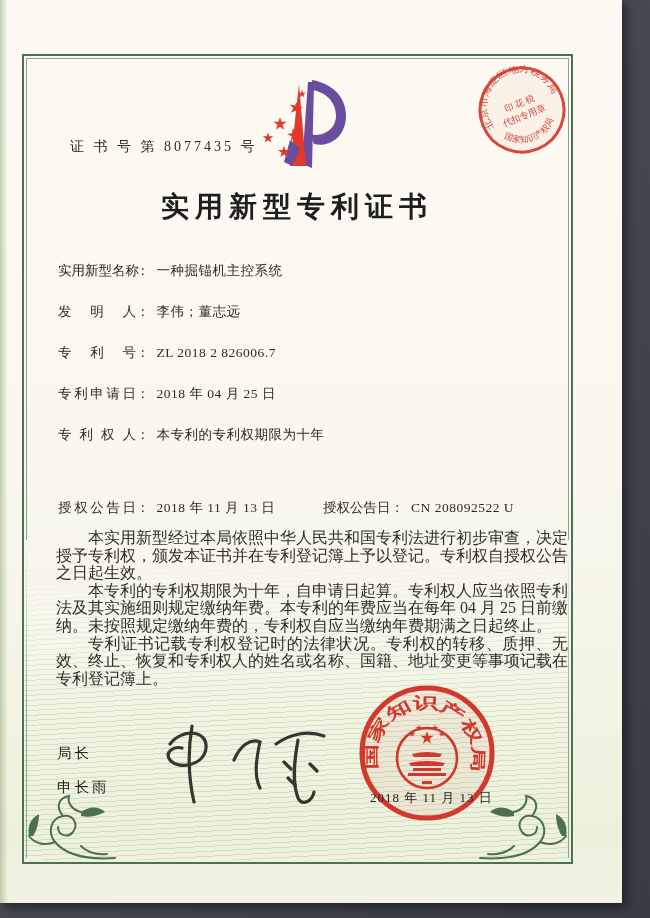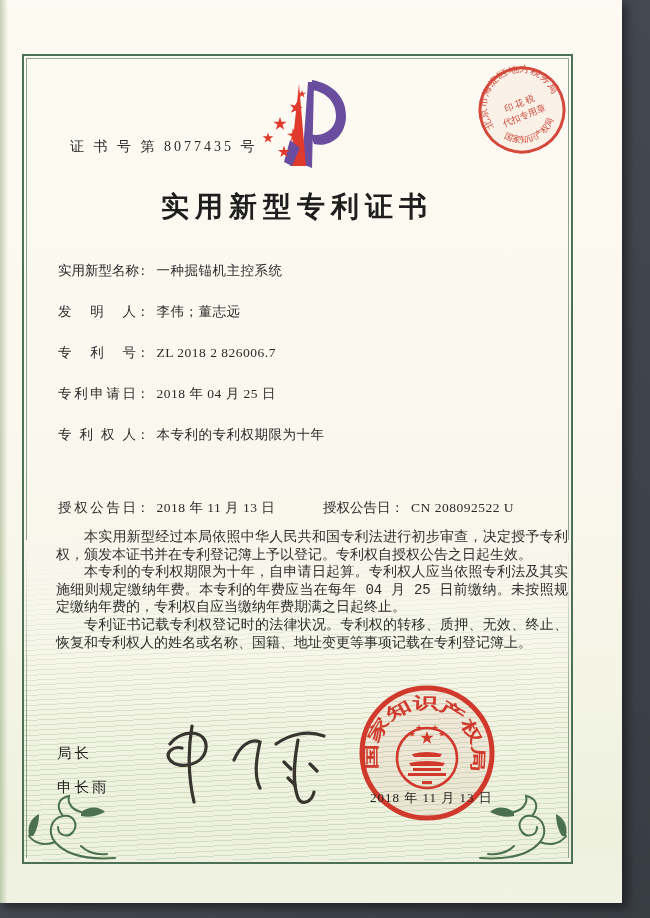--- a/index.html
+++ b/index.html
@@ -18,22 +18,22 @@
           repeating-linear-gradient(177deg,rgba(105,158,85,.22) 0 1px,rgba(105,158,85,0) 1px 5px);}
   .cert-no{position:absolute;left:70px;top:94px;font-size:14px;letter-spacing:3px;color:#2b2b2b;margin-top:44px;}
   .title{position:absolute;left:0;top:188px;width:594px;text-align:center;font-size:28px;font-weight:bold;
          letter-spacing:6px;color:#1e1e1e;}
   .logo{position:absolute;left:250px;top:78px;}
   .row{position:absolute;left:58px;width:500px;font-size:13.5px;color:#2b2b2b;white-space:nowrap;}
   .f-label{display:inline-block;width:78px;text-align:justify;text-align-last:justify;vertical-align:bottom;}
   .f-colon{display:inline-block;}
   .f-value{margin-left:7px;letter-spacing:.5px;}
   .grant-no{position:absolute;left:265px;top:0;}
-  .body-text{position:absolute;left:56px;top:529px;width:512px;font-size:14px;line-height:17.6px;
-             color:#2e2e2e;text-align:justify;font-family:Liberation Mono, monospace;}
+  .body-text{position:absolute;left:56px;top:529px;width:512px;font-size:16px;line-height:17.6px;
+             color:#2e2e2e;text-align:justify;}
   .body-text p{margin:0;text-indent:2em;}
   .signer{position:absolute;left:57px;font-size:14.5px;color:#222;letter-spacing:3px;text-align:right;}
   .signature{position:absolute;left:148px;top:716px;}
   .seal{position:absolute;left:356px;top:682px;}
   .seal-date{position:absolute;left:370px;top:789px;font-size:13px;letter-spacing:1px;color:#25251f;white-space:nowrap;}
   .tax-stamp{position:absolute;left:476px;top:64px;transform:rotate(-22deg);}
   .footer{position:absolute;left:0;top:836px;width:594px;text-align:center;font-size:12px;letter-spacing:1px;color:#333;}
   .ornament{position:absolute;top:794px;}
   .ornament.left{left:25px;}
   .ornament.right{left:478px;transform:scaleX(-1);}

